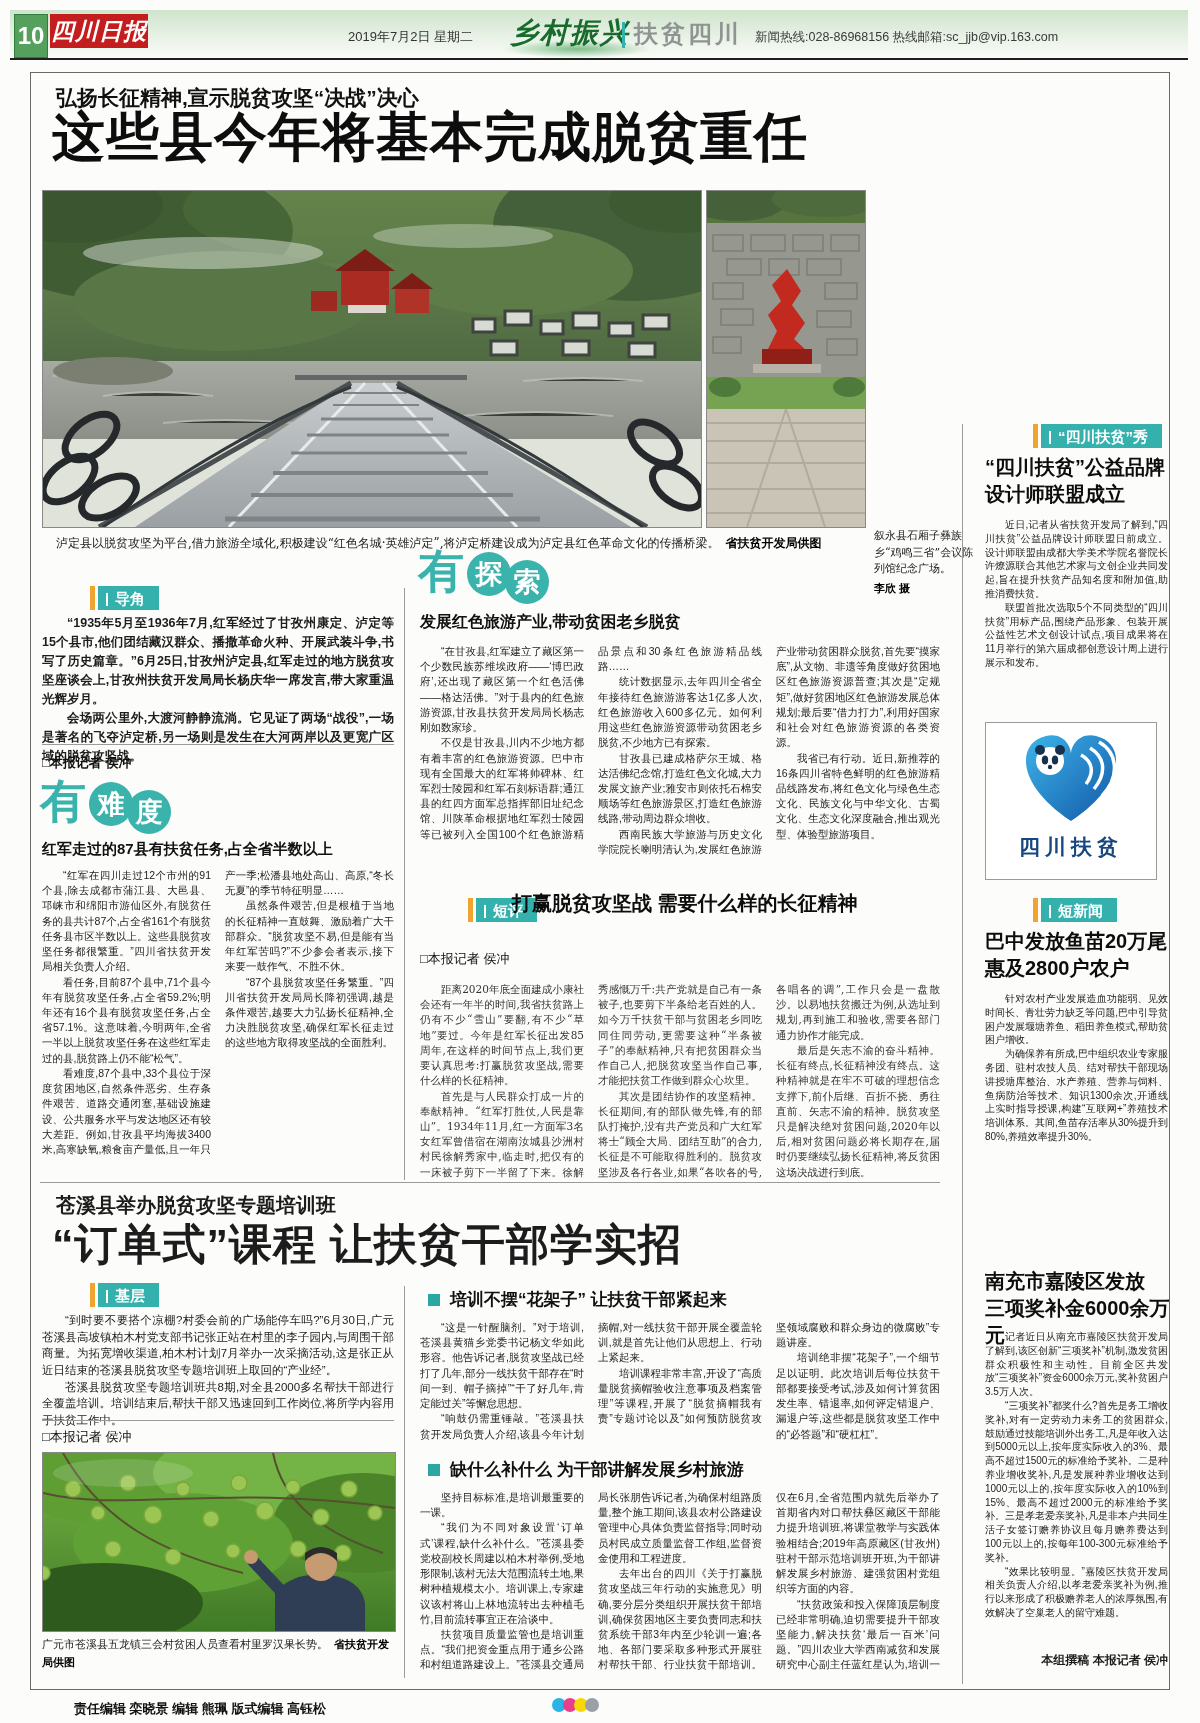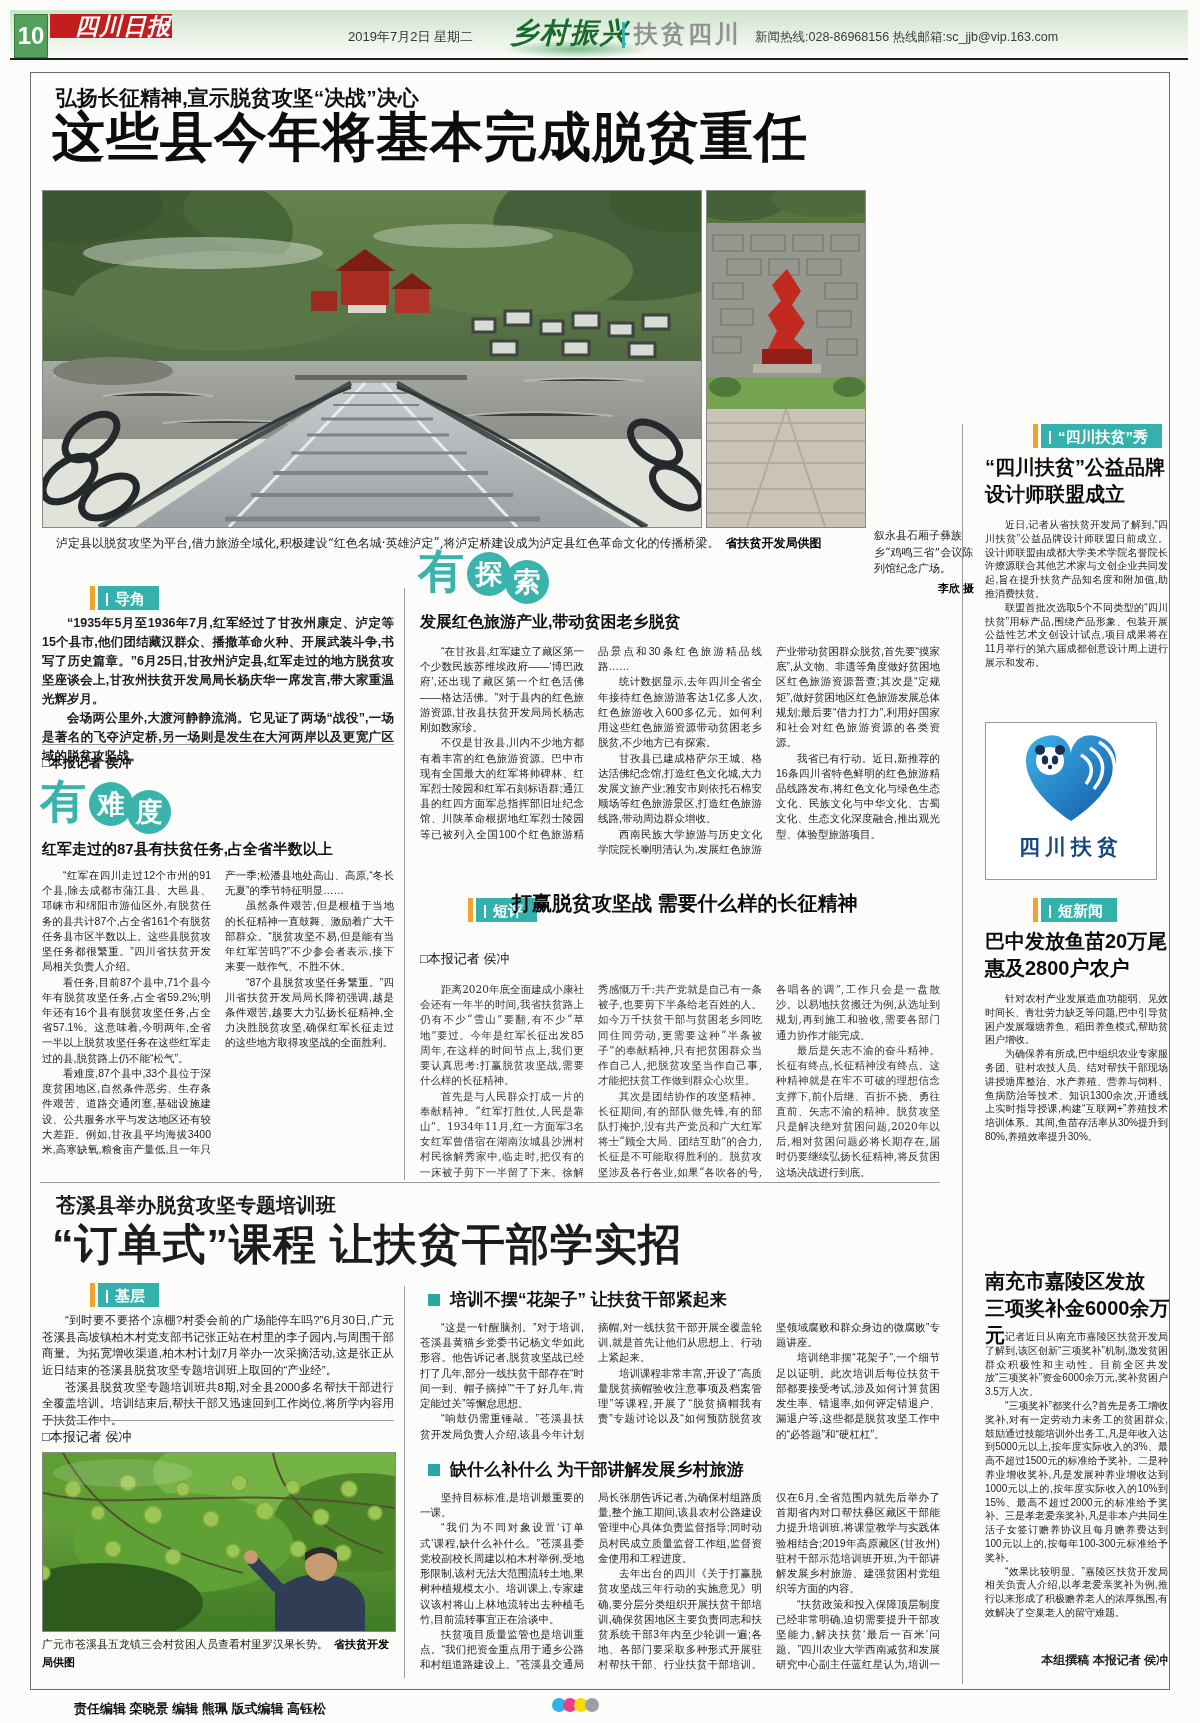--- a/index.html
+++ b/index.html
@@ -6,23 +6,23 @@
   #page{position:relative;width:1200px;height:1723px;background:#fcfcfa;margin:0 auto;
         font-family:"Liberation Sans",sans-serif;color:#1c1c1c;overflow:hidden;}
   .abs{position:absolute;}
 
   
   #header-bar{left:10px;top:10px;width:1178px;height:48px;
     background:linear-gradient(to bottom,#cfe4cc,#eef5ec 70%,#f9fbf8);
     border-bottom:2px solid #1f1f1f;}
   #page-number{left:4px;top:4px;width:32px;height:42px;background:#55a05c;border:1px solid #2f7d3a;
     color:#fff;font-size:24px;font-weight:700;display:flex;align-items:center;justify-content:center;}
-  #masthead{left:40px;top:4px;width:98px;height:24px;background:#c41d1d;color:#fff;
+  #masthead{left:40px;top:4px;width:98px;height:34px;background:#c41d1d;color:#fff;
     font-family:"DejaVu Serif",serif;font-weight:700;font-style:italic;font-size:23px;
-    display:flex;align-items:center;justify-content:center;letter-spacing:1px;padding-left:24px;}
+    display:flex;align-items:center;justify-content:center;letter-spacing:1px;}
   #edition-date{left:338px;top:18px;font-size:13px;color:#333;}
   #header-swoosh{left:492px;top:30px;width:150px;height:18px;border-radius:50%;
     background:radial-gradient(ellipse at center,#7fbf8a 0%,rgba(127,191,138,0) 70%);}
   #section-title{left:500px;top:4px;font-size:28px;font-weight:700;color:#186b2c;
     font-family:"DejaVu Serif",serif;font-style:italic;letter-spacing:2px;}
   #section-divider{left:612px;top:12px;width:3px;height:26px;background:#35b1ad;}
   #section-subtitle{left:624px;top:8px;font-size:24px;font-weight:700;color:#8f9392;letter-spacing:3px;}
   #hotline-text{left:745px;top:19px;font-size:12.5px;color:#3a3a3a;}
 
   
@@ -34,21 +34,21 @@
   #lead-kicker{left:56px;top:84px;font-size:21px;font-weight:700;color:#111;}
   #lead-headline{left:52px;top:102px;font-size:53px;font-weight:900;letter-spacing:1px;color:#0d0d0d;}
 
   .photo{border:1px solid #888;background:#dfe3da;overflow:hidden;}
   #main-photo{left:42px;top:190px;width:658px;height:336px;}
   #side-photo{left:706px;top:190px;width:158px;height:336px;}
   .caption{font-family:"DejaVu Serif",serif;font-size:12px;color:#222;line-height:1.5;}
   .cap-credit{font-family:"Liberation Sans",sans-serif;font-weight:700;color:#000;margin-left:6px;}
   #main-photo-caption{left:56px;top:534px;width:812px;}
   #side-photo-caption{left:874px;top:528px;width:100px;font-size:11px;}
-  #side-photo-caption .cap-credit{display:block;text-align:right;margin:2px 0 0 0;}
+  #side-photo-caption .cap-credit{display:block;text-align:left;margin:2px 0 0 0;}
 
   
   .badge{display:flex;align-items:stretch;height:24px;padding-left:48px;}
   .badge-accent{width:5px;background:#f0a32e;margin-right:3px;}
   .badge-text{background:#35b1ad;color:#fff;font-weight:700;font-size:15px;
     padding:2px 14px 0 8px;display:flex;align-items:center;}
   .badge-text::before{content:"";display:inline-block;width:2px;height:13px;background:#fff;margin-right:7px;}
 
   
   .circ-header{display:flex;align-items:flex-start;}

